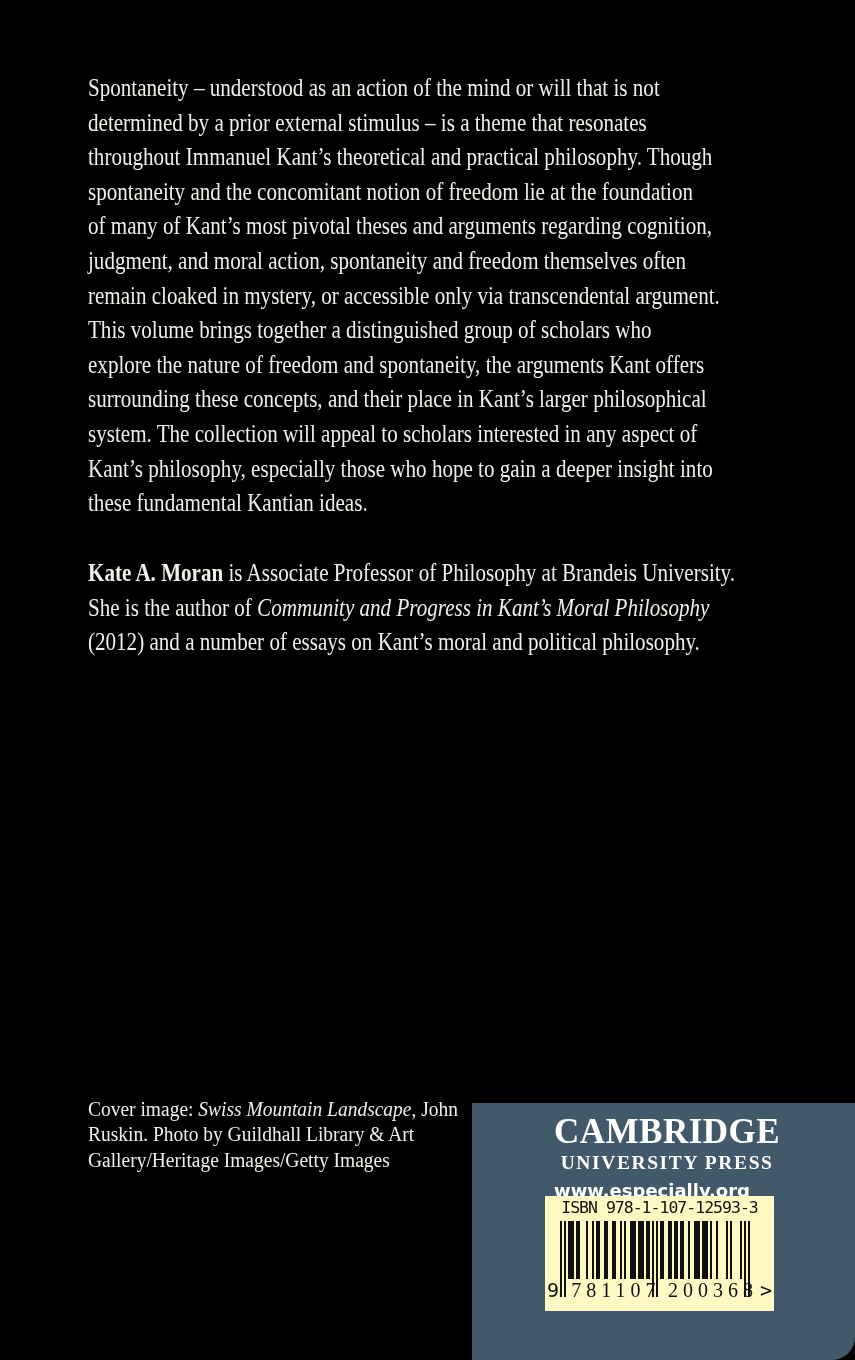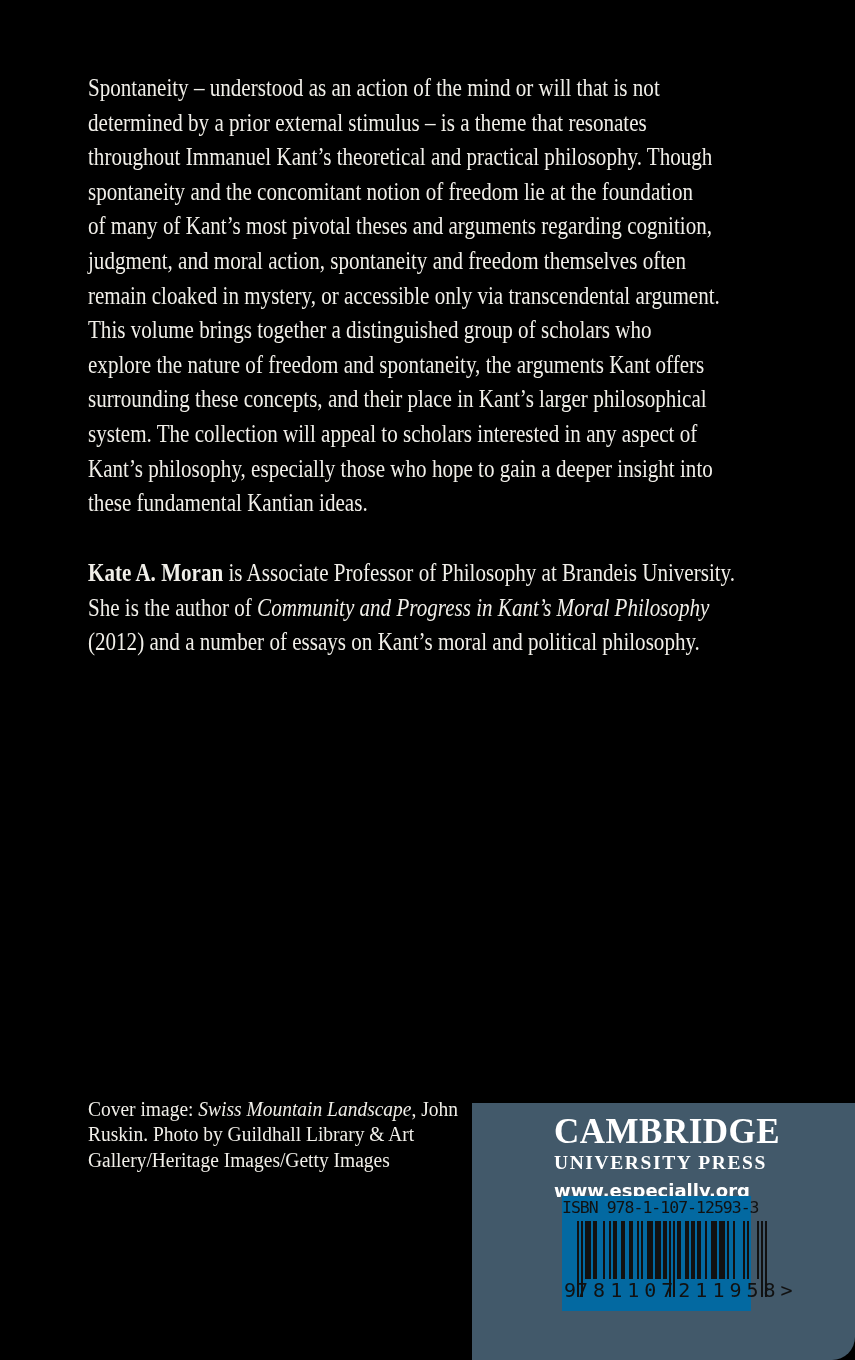--- a/index.html
+++ b/index.html
@@ -42,49 +42,50 @@
   .brand{position:absolute;left:82px;top:10px;color:#ffffff;}
   .cam{
     font-family:"Liberation Serif",serif;
     font-weight:bold;font-size:35px;line-height:38px;
     letter-spacing:0.5px;
   }
   .up{
     font-family:"Liberation Serif",serif;
     font-weight:bold;font-size:19.5px;line-height:24px;
     letter-spacing:1.6px;
+    text-align:center;
   }
   .web{
     font-family:"DejaVu Sans",sans-serif;
     font-weight:bold;font-size:18px;line-height:20px;
     margin-top:6px;letter-spacing:0px;
   }
   .isbnbox{
-    position:absolute;left:90px;top:93px;
-    width:189px;height:115px;background:#0369a1;
+    position:absolute;left:73px;top:93px;
+    width:229px;height:115px;background:#fef9c3;
   }
   .isbnlabel{
     position:absolute;left:0;right:0;top:2px;
     text-align:center;
     font-family:"DejaVu Sans Mono",monospace;
     font-size:16.5px;letter-spacing:-1px;
     color:var(--ink2,#111111);
     white-space:nowrap;
   }
   #barcode-svg{position:absolute;left:15px;top:25px;}
   #barcode-svg rect{fill:var(--ink2,#111111);}
   .digits{
     position:absolute;left:2px;right:2px;top:83px;height:26px;
     display:flex;align-items:flex-start;
     font-family:"DejaVu Sans Mono",monospace;
     font-size:20px;line-height:22px;
     color:var(--ink2,#111111);
   }
   .d9{width:16px;text-align:left;}
-  .grp{flex:1;text-align:center;letter-spacing:5px;}
+  .grp{flex:1;text-align:right;letter-spacing:5px;font-family:Liberation Serif, serif;}
   .arr{width:14px;text-align:right;}
 </style>
 </head>
 <body>
 
 <div id="cover" style="--bg: #000000; --ink: #f1efe9; --panel: #42596a; --ink2: #111111;">
 
   <div class="serif-block synopsis">
       <div class="line">Spontaneity – understood as an action of the mind or will that is not</div>
       <div class="line">determined by a prior external stimulus – is a theme that resonates</div>
@@ -169,19 +170,19 @@
           <rect x="156" y="0" width="2" height="58"></rect>
           <rect x="166" y="0" width="2" height="58"></rect>
           <rect x="170" y="0" width="2" height="58"></rect>
           <rect x="180" y="0" width="2" height="58"></rect>
           <rect x="184" y="0" width="2" height="76"></rect>
           <rect x="188" y="0" width="2" height="76"></rect>
         </svg>
       <div class="digits">
         <span class="d9">9</span>
         <span class="grp">781107</span>
-        <span class="grp">211958</span>
+        <span class="grp">200368</span>
         <span class="arr">&gt;</span>
       </div>
     </div>
   </div>
 
 </div>
 
 </body></html>

